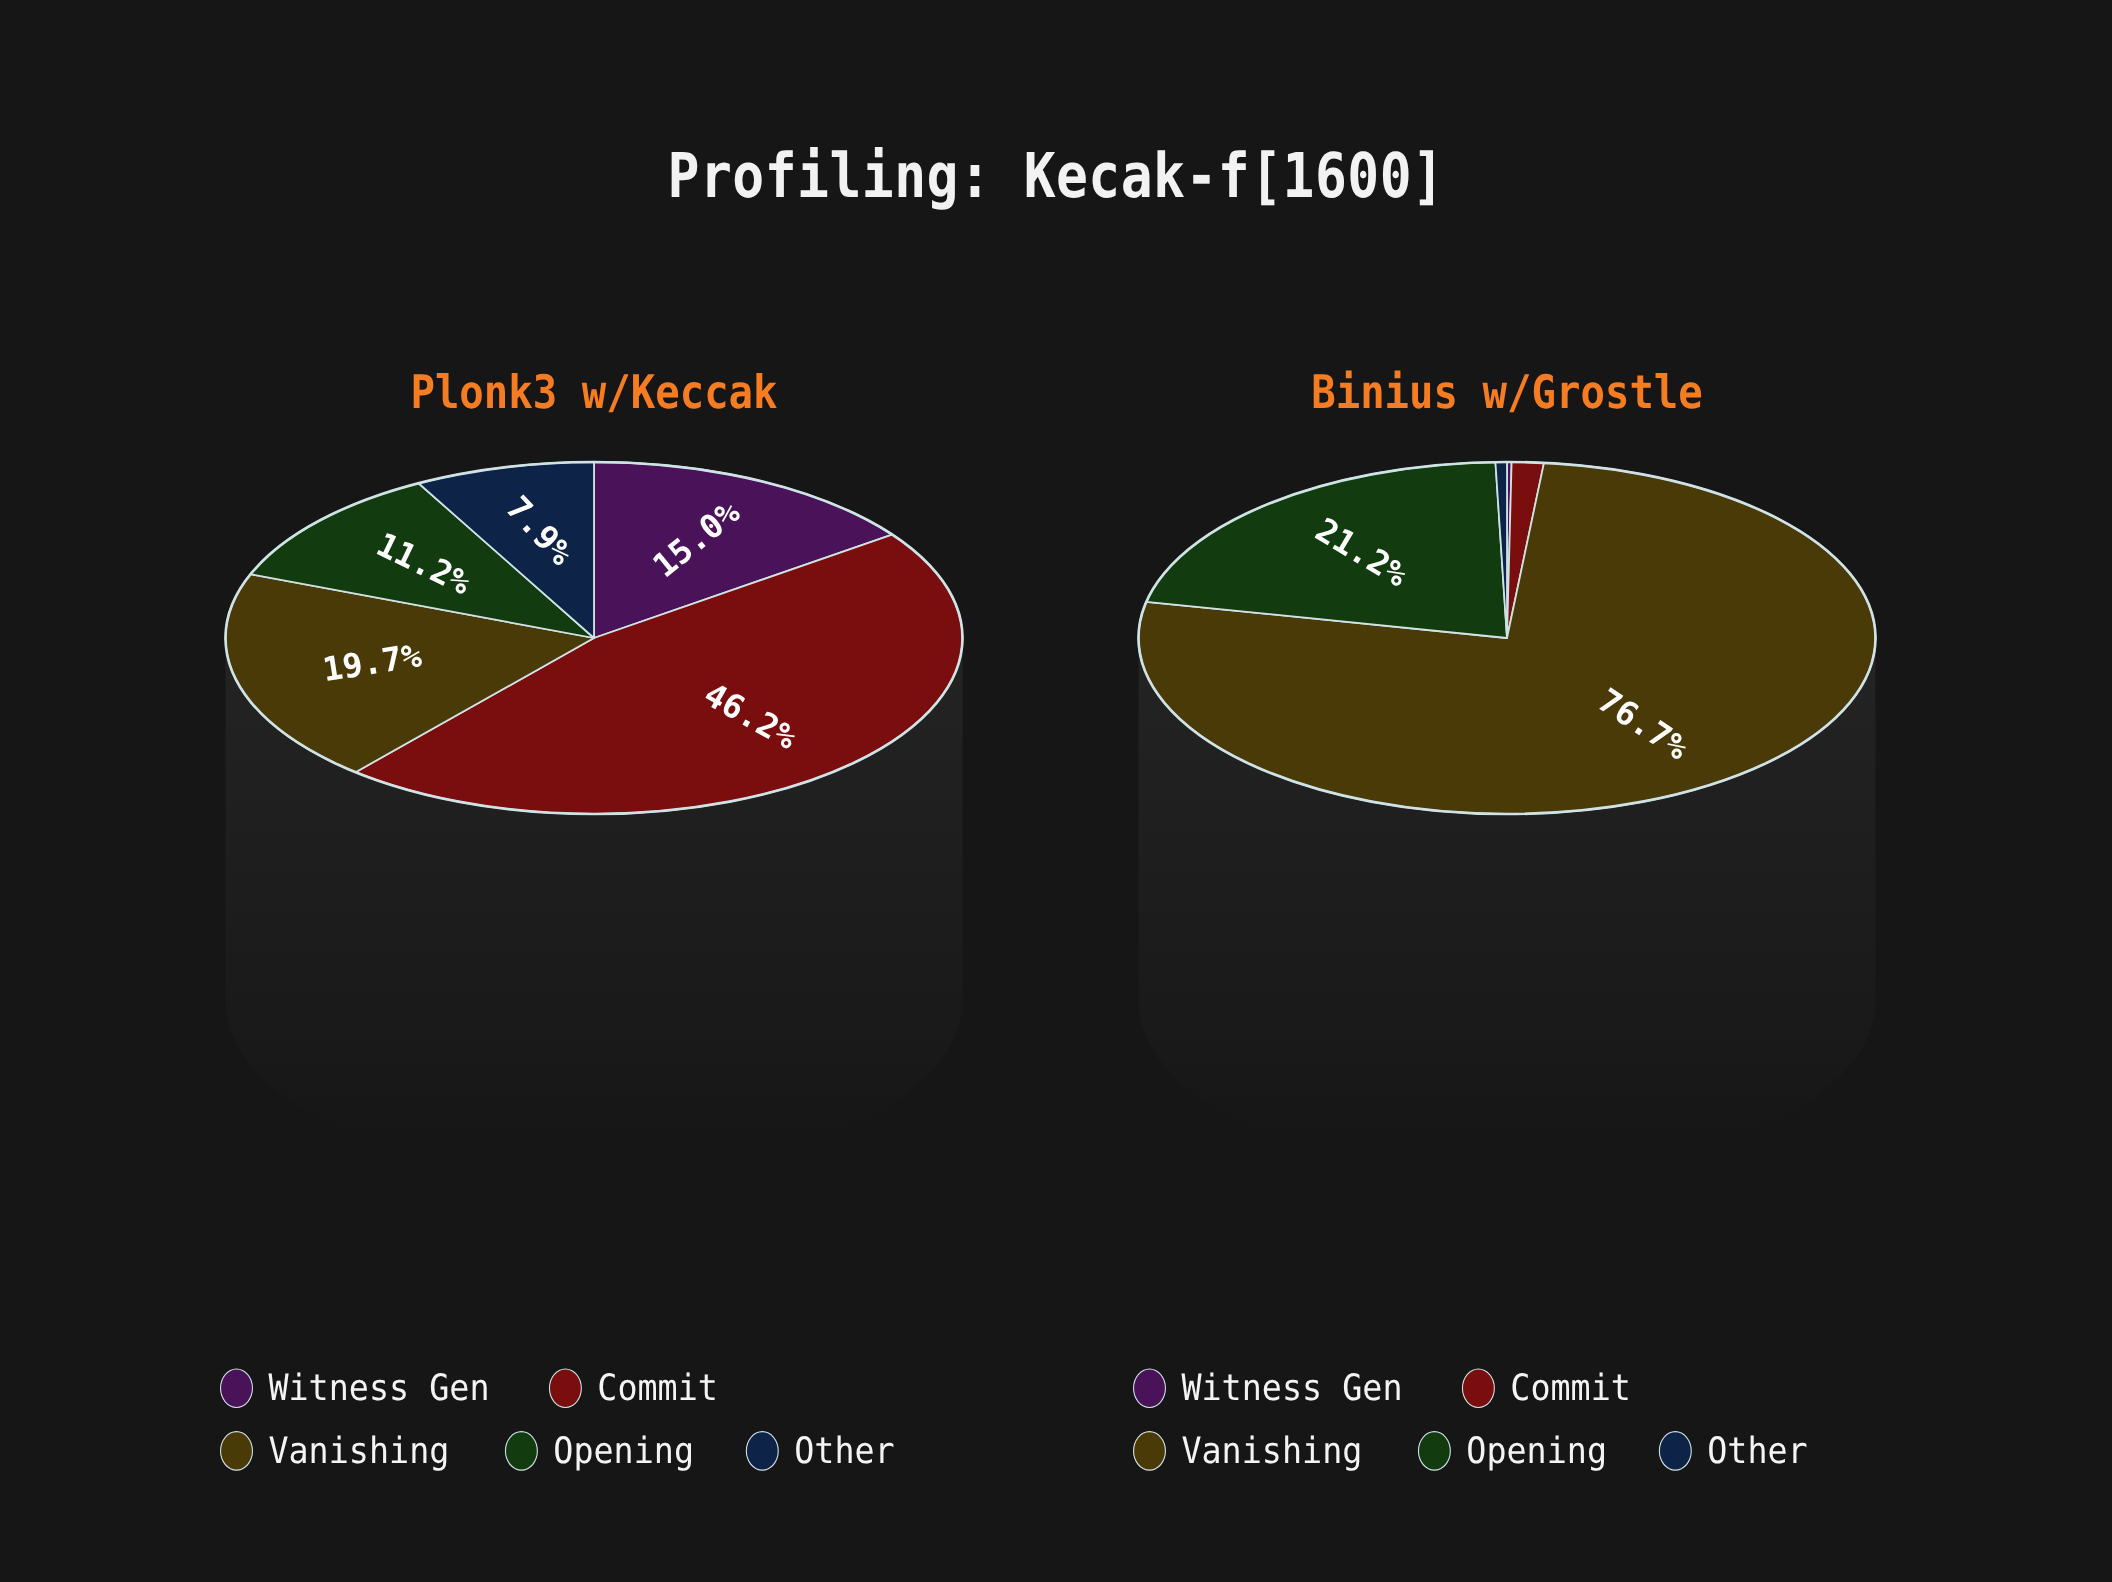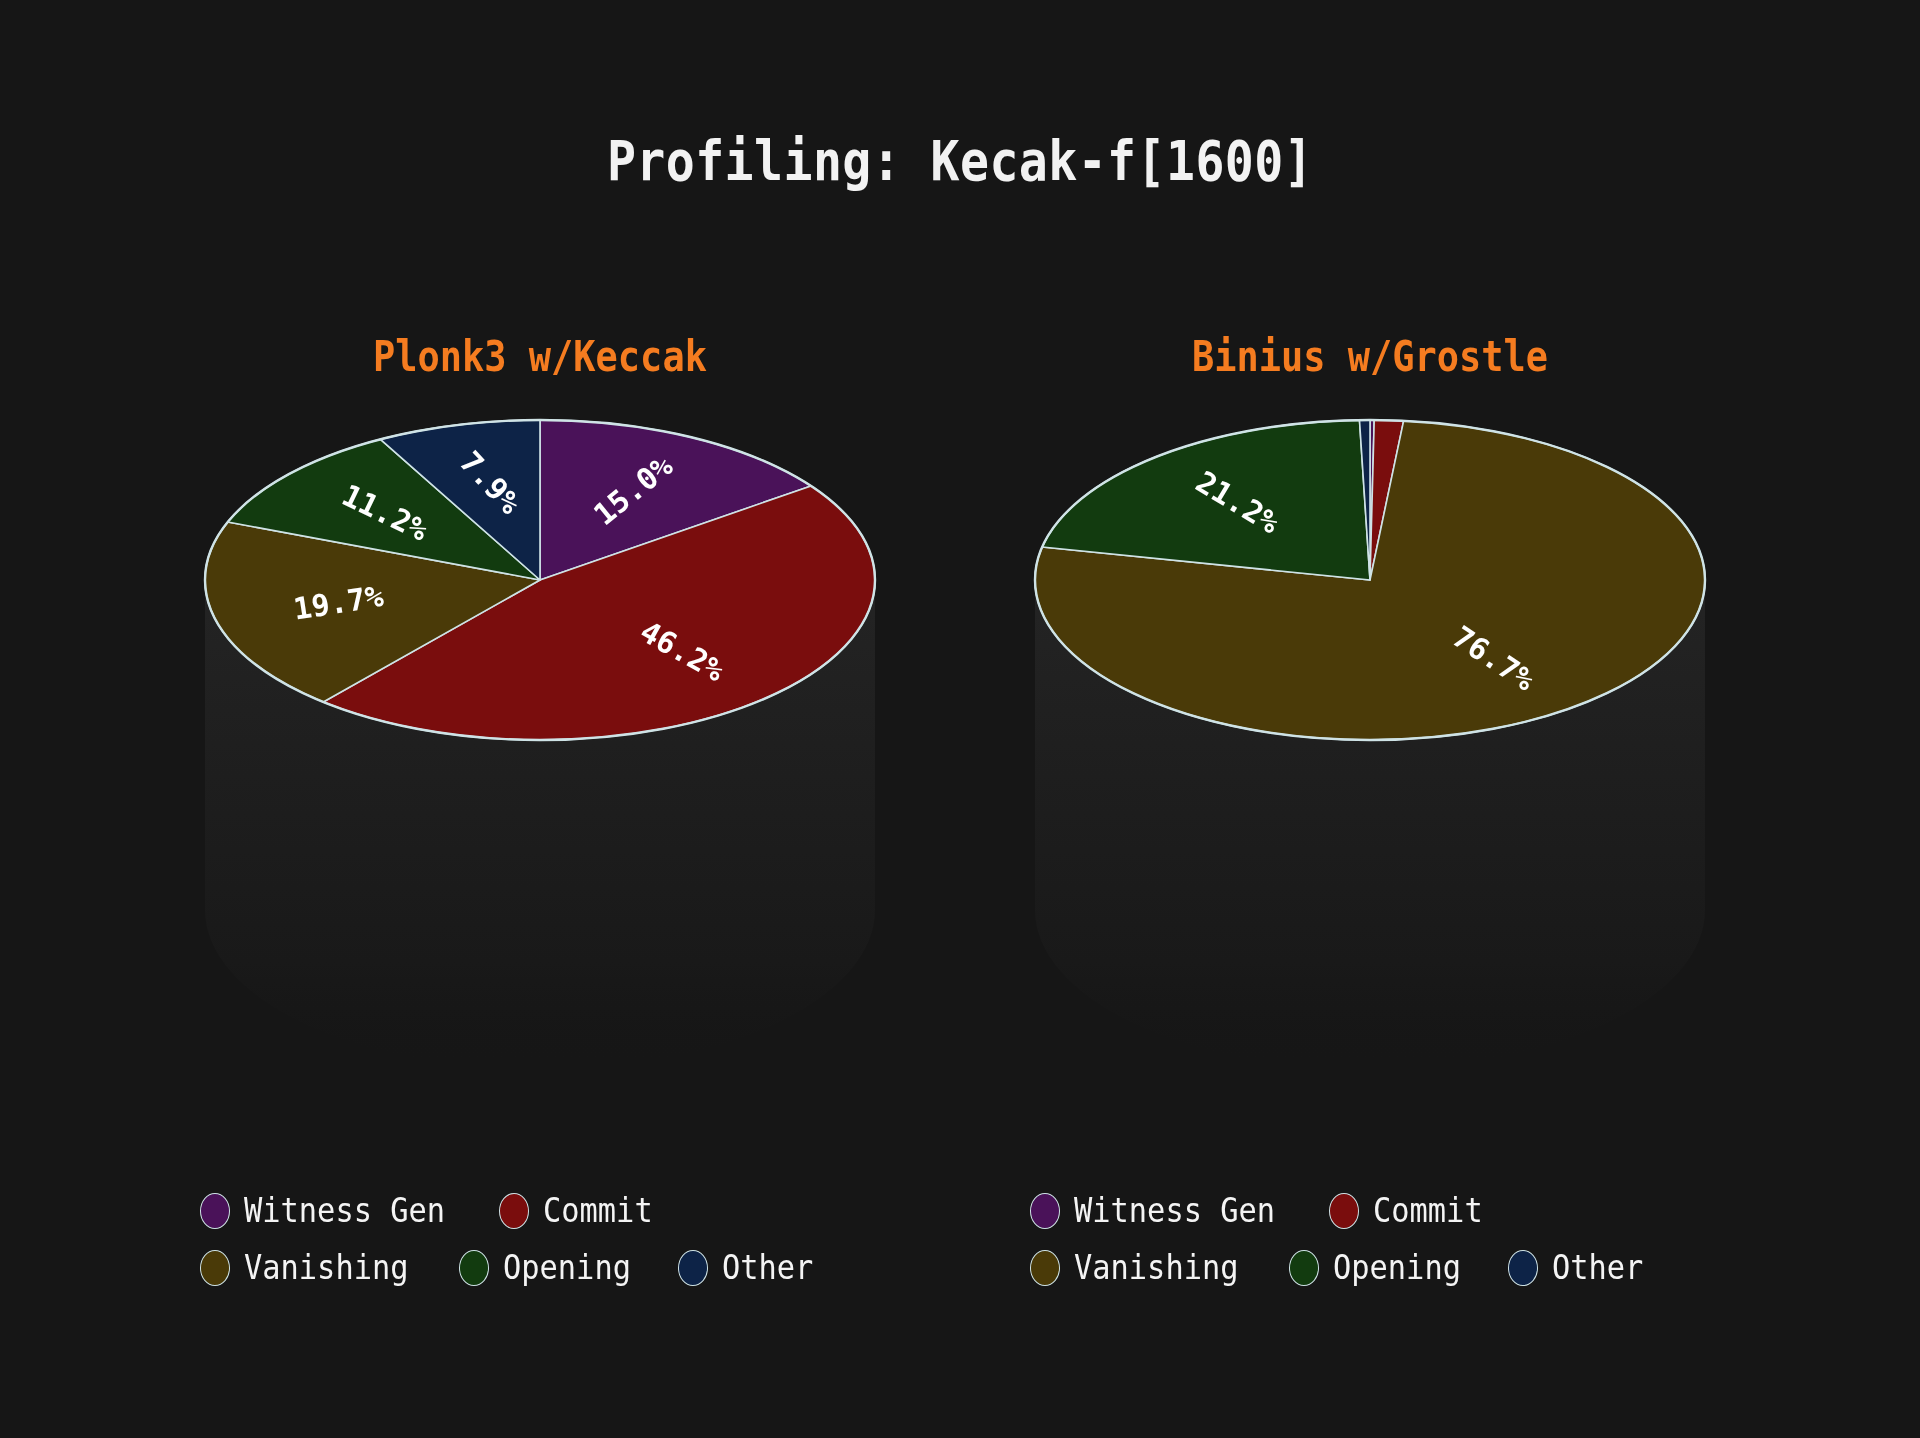--- a/index.html
+++ b/index.html
@@ -69,21 +69,21 @@
     font-family: "DejaVu Sans Mono", monospace;
     font-size: 30px;
     font-weight: 700;
     text-anchor: middle;
     dominant-baseline: middle;
     paint-order: stroke;
   }
 
   .legend {
     position: absolute;
-    top: 891px;
+    top: 942px;
     left: 0;
     width: 900px;
     display: flex;
     flex-wrap: wrap;
     align-content: flex-start;
     row-gap: 18px;
   }
   .legend-row {
     display: flex;
     width: 100%;

